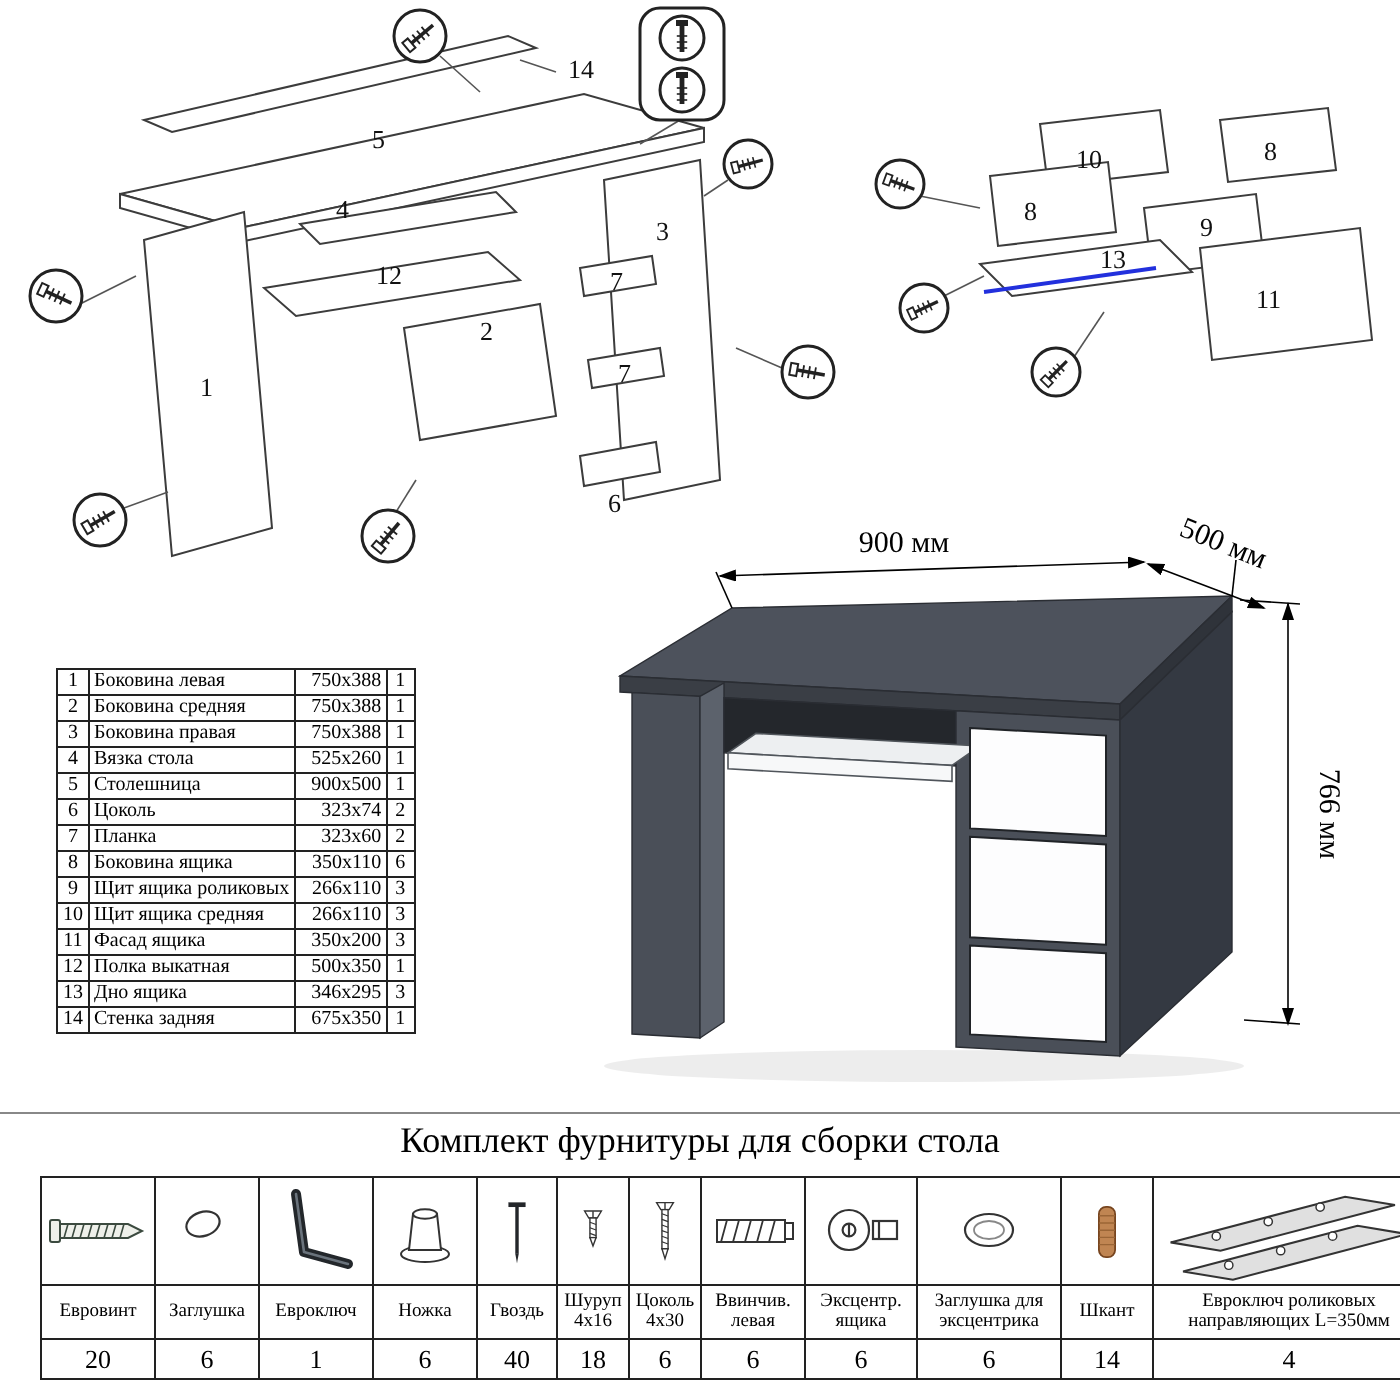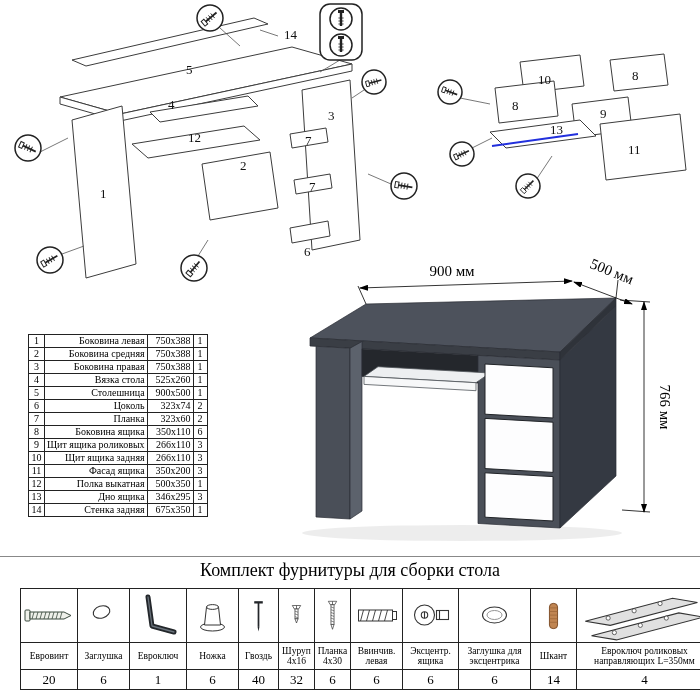--- a/index.html
+++ b/index.html
@@ -4,21 +4,21 @@
 <style>
   *{margin:0;padding:0;box-sizing:border-box}
   html,body{width:700px;height:694px}
   body{background:#fff;font-family:"Liberation Serif",serif;position:relative;overflow:hidden;color:#000}
   .abs{position:absolute}
   svg text{font-family:"Liberation Serif",serif}
   table{border-collapse:collapse;background:#fff}
   .parts-table{position:absolute;left:28px;top:334px;table-layout:fixed}
   .parts-table td{border:1px solid #222;font-size:10px;line-height:1;height:13px;padding:0 2px;white-space:nowrap;overflow:hidden}
   .parts-table .c-num{text-align:center}
-  .parts-table .c-name{text-align:right}
+  .parts-table .c-name{text-align:left}
   .parts-table .c-size{text-align:right}
   .parts-table .c-qty{text-align:center}
   .rule{position:absolute;top:556px;left:0;width:700px;border-top:1px solid #888}
   .hw-title{position:absolute;top:560px;left:0;width:700px;text-align:center;font-size:18px}
   .hw-table{position:absolute;left:20px;top:588px;width:692px;table-layout:fixed}
   .hw-table td{border:1px solid #222;text-align:center;vertical-align:middle;overflow:hidden}
   .hw-icon-cell{height:54px}
   .hw-icon-cell svg{display:block;margin:0 auto}
   .hw-name-cell{height:27px;font-size:9.5px;line-height:1.1;padding:0 1px}
   .hw-name-left{text-align:left;vertical-align:top;padding:1px 2px}
@@ -191,21 +191,21 @@
         <td class="c-qty">6</td>
       </tr>
     <tr>
         <td class="c-num">9</td>
         <td class="c-name">Щит ящика роликовых</td>
         <td class="c-size">266x110</td>
         <td class="c-qty">3</td>
       </tr>
     <tr>
         <td class="c-num">10</td>
-        <td class="c-name">Щит ящика задняя</td>
+        <td class="c-name">Щит ящика средняя</td>
         <td class="c-size">266x110</td>
         <td class="c-qty">3</td>
       </tr>
     <tr>
         <td class="c-num">11</td>
         <td class="c-name">Фасад ящика</td>
         <td class="c-size">350x200</td>
         <td class="c-qty">3</td>
       </tr>
     <tr>
@@ -398,34 +398,34 @@
         </svg>
       </td>
     </tr>
     <tr>
       <td class="hw-name-cell">Евровинт</td>
       <td class="hw-name-cell">Заглушка</td>
       <td class="hw-name-cell">Евроключ</td>
       <td class="hw-name-cell">Ножка</td>
       <td class="hw-name-cell">Гвоздь</td>
       <td class="hw-name-cell">Шуруп 4х16</td>
-      <td class="hw-name-cell">Планка 4х30</td>
+      <td class="hw-name-cell">Цоколь 4х30</td>
       <td class="hw-name-cell">Ввинчив. левая</td>
       <td class="hw-name-cell">Эксцентр. ящика</td>
       <td class="hw-name-cell">Заглушка для эксцентрика</td>
       <td class="hw-name-cell">Шкант</td>
       <td class="hw-name-cell hw-name-left">Евроключ роликовых направляющих L=350мм</td>
     </tr>
     <tr>
       <td class="hw-qty-cell">20</td>
       <td class="hw-qty-cell">6</td>
       <td class="hw-qty-cell">1</td>
       <td class="hw-qty-cell">6</td>
       <td class="hw-qty-cell">40</td>
-      <td class="hw-qty-cell">32</td>
+      <td class="hw-qty-cell">18</td>
       <td class="hw-qty-cell">6</td>
       <td class="hw-qty-cell">6</td>
       <td class="hw-qty-cell">6</td>
       <td class="hw-qty-cell">6</td>
       <td class="hw-qty-cell">14</td>
       <td class="hw-qty-cell">4</td>
     </tr>
   </tbody>
 </table>
 

